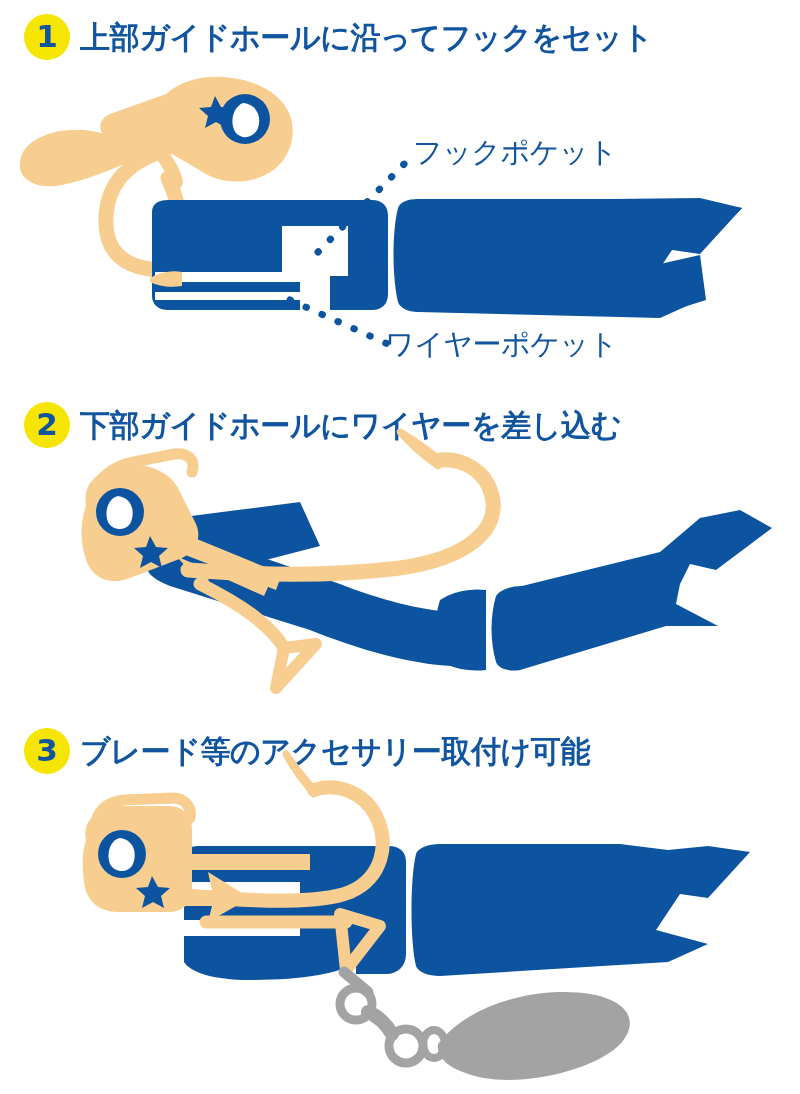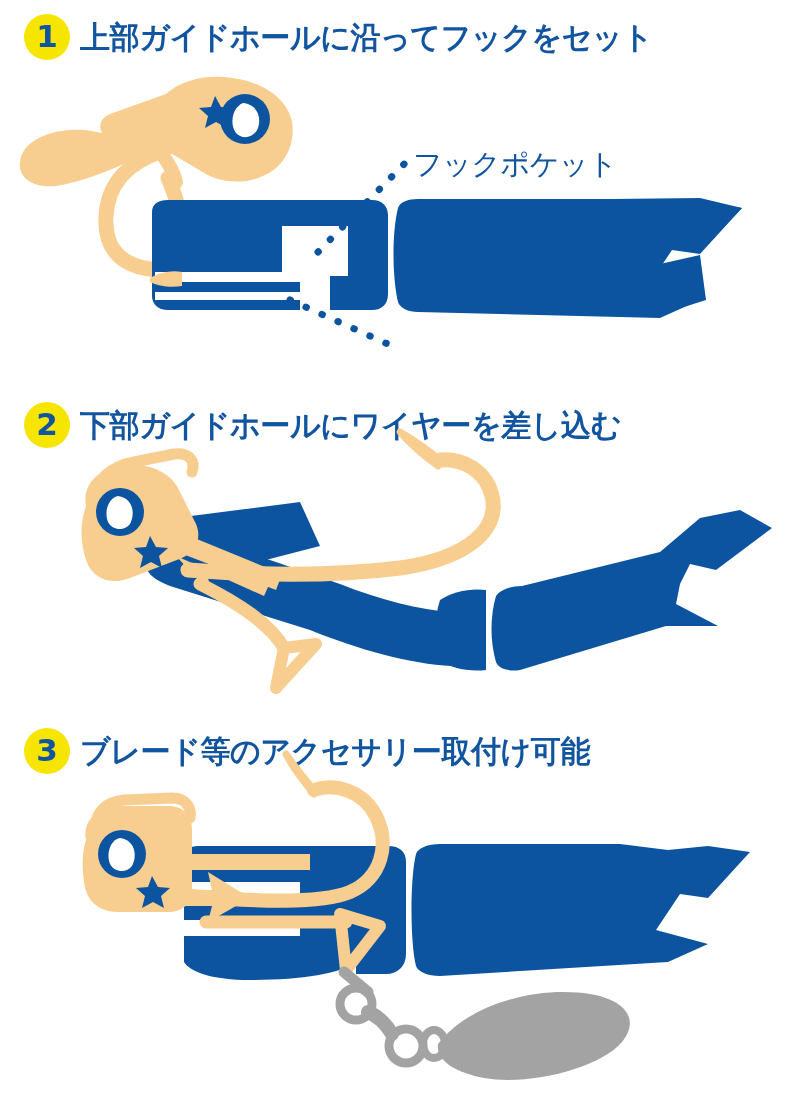--- a/index.html
+++ b/index.html
@@ -78,21 +78,20 @@
 
   
   .callout {
     position: absolute;
     font-family: "DejaVu Sans", "Liberation Sans", sans-serif;
     font-size: 29px;
     line-height: 1;
     color: #11549F;
     white-space: nowrap;
     letter-spacing: -0.5px;
-    margin-top: 12px;
   }
   #callout-hook-pocket { left: 413px; top: 138px; }
   #callout-wire-pocket { left: 385px; top: 330px; }
 
   
   .art {
     position: absolute;
     left: 0;
     top: 0;
     width: 800px;
@@ -190,20 +189,21 @@
         </g>
 
         <g>
           <path d="M 318 252 L 410 158" fill="none" stroke="#0C54A0" stroke-width="7" stroke-linecap="round" stroke-dasharray="0.5 17"></path>
           <path d="M 290 300 L 390 345" fill="none" stroke="#0C54A0" stroke-width="7" stroke-linecap="round" stroke-dasharray="0.5 17"></path>
         </g>
       </svg>
     </div>
 
     <div class="callout" id="callout-hook-pocket">フックポケット</div>
+    <div class="callout" id="callout-wire-pocket">ワイヤーポケット</div>
   </section>
 
   <section class="step" id="step-2">
 
     <div class="step-head">
       <div class="badge">
         <span class="badge-num">2</span>
       </div>
       <div class="step-title">下部ガイドホールにワイヤーを差し込む</div>
     </div>

